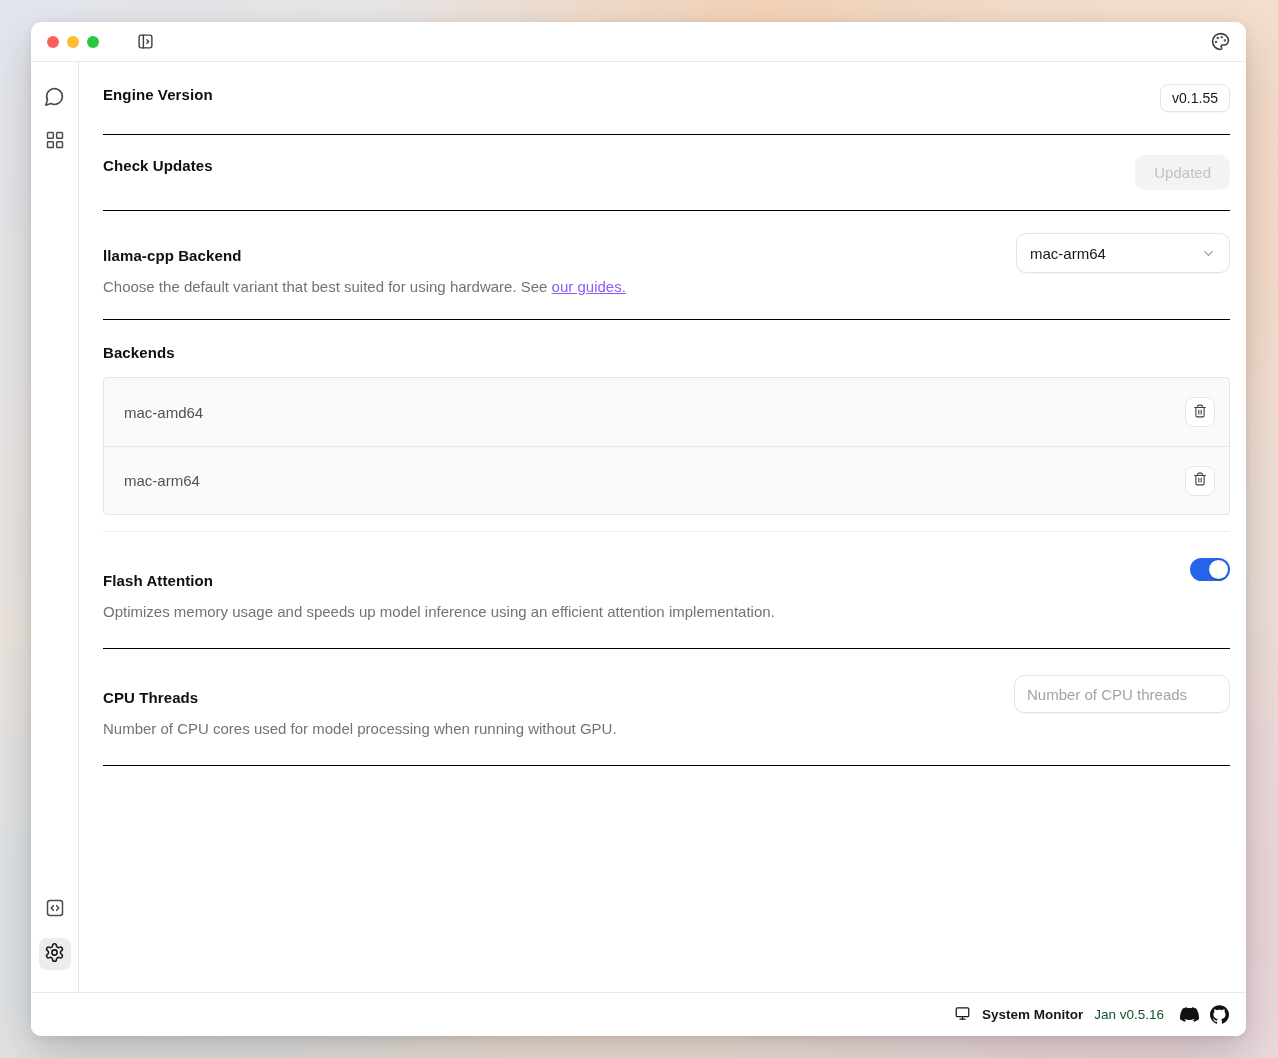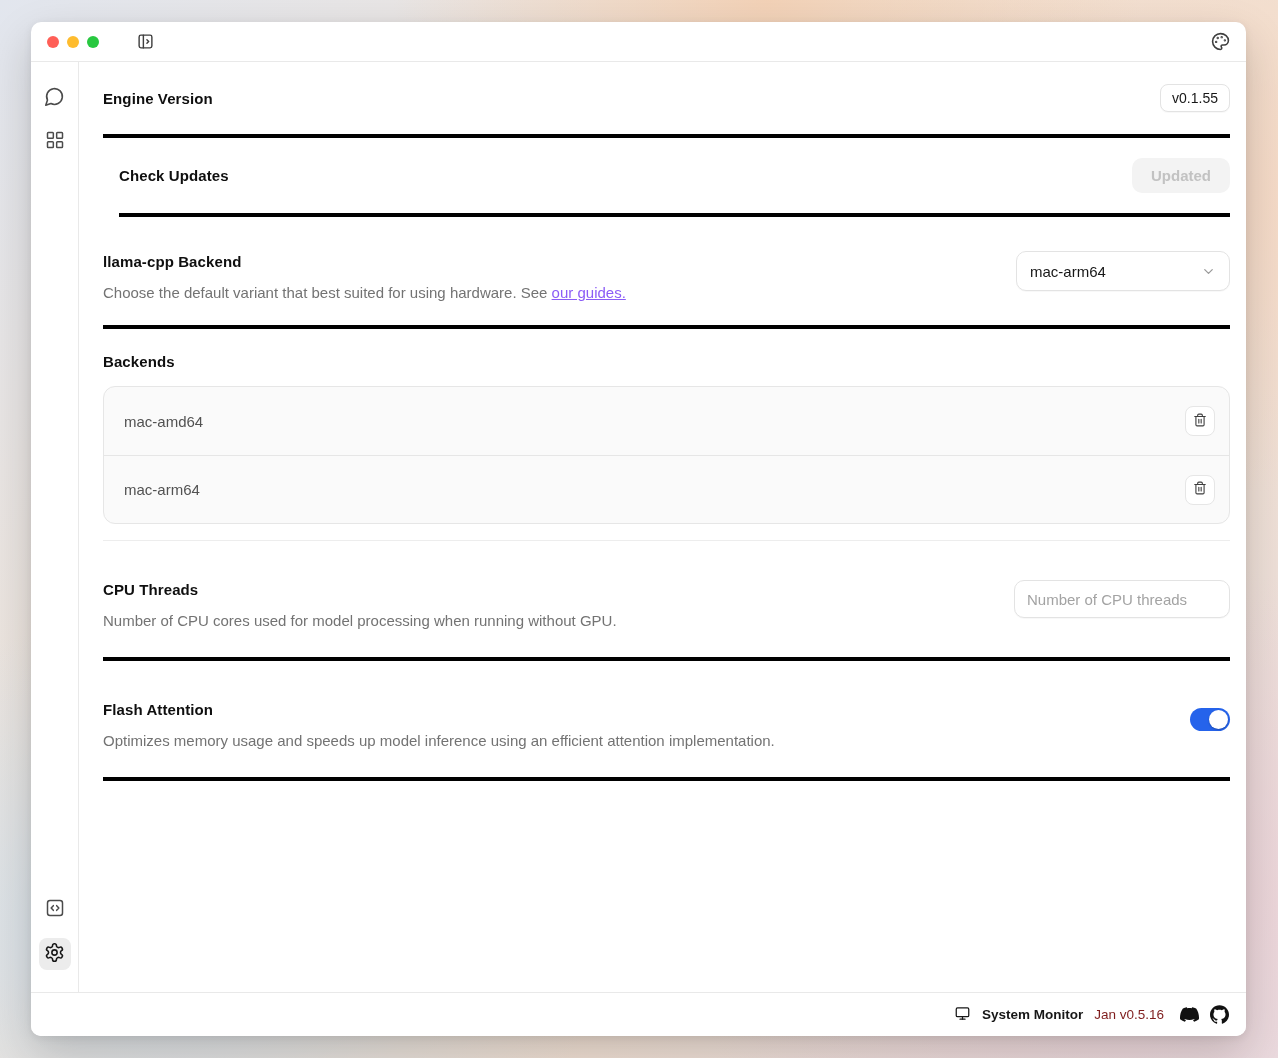--- a/index.html
+++ b/index.html
@@ -31,65 +31,65 @@
   
   .main { flex:1; display:flex; min-height:0; }
   .sidebar { width:48px; flex:0 0 48px; border-right:1px solid #e9e9e9;
     display:flex; flex-direction:column; align-items:center; padding:20px 0 10px; }
   .side-btn { width:32px; height:32px; border-radius:8px; display:flex; align-items:center;
     justify-content:center; color:#4b4b4b; margin-bottom:12px; cursor:pointer; }
   .side-btn.active { background:#ececec; color:#171717; }
   .side-spacer { flex:1; }
   
   .content { flex:1; min-width:0; padding:0 16px 0 24px; display:flex; flex-direction:column; overflow:hidden; }
-  .row { display:flex; align-items:center; justify-content:space-between;
-    border-bottom:4px solid #000000; }
+  .row { display:flex; justify-content:space-between;
+    border-bottom:1px solid #000000; }
   .row.simple { padding:22px 0; }
-  .row.btn-row { padding:20px 0;margin-left:16px; }
+  .row.btn-row { padding:20px 0; }
   .row.two-line { padding:26px 0; }
   .left-col { max-width:860px;margin-top:12px; }
   .setting-label { font-size:15px; font-weight:600; color:#0f0f0f; letter-spacing:.1px; line-height:21px; }
   .setting-desc { font-size:15px; color:#737373; line-height:21px; margin-top:10px; }
   .setting-desc a { color:#8b5cf6; font-weight:500; }
   
   .badge { border:1px solid #e3e3e3; border-radius:8px; padding:5px 11px; font-size:14px;
     color:#171717; background:#fff; box-shadow:0 1px 1px rgba(0,0,0,.03); }
   .btn-disabled { background:#f3f3f3; color:#c2c2c2; border:none; border-radius:10px;
-    padding:9px 19px; font-size:15px; font-weight:700; font-family:inherit; }
+    padding:9px 19px; font-size:15px; font-weight:400; font-family:inherit; }
   .select { width:214px; height:40px; border:1px solid #e3e3e3; border-radius:10px;
     display:flex; align-items:center; justify-content:space-between; padding:0 13px;
     font-size:15px; color:#171717; background:#fff; cursor:pointer;
     box-shadow:0 1px 1px rgba(0,0,0,.03); }
   .select .chev { color:#9a9a9a; display:flex; }
   .text-input { width:216px; height:38px; border:1px solid #e3e3e3; border-radius:10px;
     padding:0 12px; font-size:15px; color:#171717; font-family:inherit; outline:none;
     box-shadow:0 1px 1px rgba(0,0,0,.03); }
   .text-input.num { text-align:right; }
   .text-input::placeholder { color:#a3a3a3; }
   .toggle { width:40px; height:23px; border-radius:999px; background:#d4d4d4; position:relative;
     flex:0 0 auto; cursor:pointer; }
   .toggle.on { background:var(--accent,#2563eb); }
   .toggle .knob { position:absolute; top:2px; left:2px; width:19px; height:19px; border-radius:50%;
     background:#fff; box-shadow:0 1px 2px rgba(0,0,0,.25); }
   .toggle.on .knob { left:auto; right:2px; }
   
   .backends-section { padding:22px 0 16px; border-bottom:1px solid #ededed; }
-  .card { margin-top:14px; border:1px solid #e6e6e6; border-radius:12px; background:#fafafa; overflow:hidden; }
+  .card { margin-top:14px; border:1px solid #e6e6e6; border-radius:4px; background:#fafafa; overflow:hidden; }
   .card-row { height:68px; display:flex; align-items:center; justify-content:space-between; padding:0 14px 0 20px; }
   .card-row + .card-row { border-top:1px solid #e6e6e6; }
   .card-row .name { font-size:15px; color:#525252; }
   .icon-btn { width:30px; height:30px; border-radius:8px; border:1px solid #e6e6e6; background:#fff;
     display:flex; align-items:center; justify-content:center; color:#3f3f3f; cursor:pointer; }
   .fill-rest { flex:1; }
   
   .footer { height:44px; flex:0 0 44px; border-top:1px solid #e9e9e9; background:#fff;
     display:flex; align-items:center; justify-content:flex-end; padding:0 17px; }
   .sysmon { display:flex; align-items:center; gap:12px; color:#171717; font-size:13.5px;
     font-weight:600; cursor:pointer; }
-  .app-version { margin-left:11px; font-size:13.5px; color:#7f1d1d; }
+  .app-version { margin-left:11px; font-size:13.5px; color:#14532d; }
   .foot-icons { display:flex; align-items:center; gap:11px; margin-left:16px; color:#111; }
   .foot-icons svg { display:block; }
   svg { stroke-linecap:round; stroke-linejoin:round; }
 </style>
 </head>
 <body>
 
 <div class="window">
 
   <div class="titlebar">
@@ -215,34 +215,34 @@
               </span>
             </button>
           </div>
         </div>
       </div>
 
 
 
       <div class="row two-line">
         <div class="left-col">
-          <div class="setting-label">CPU Threads</div>
-          <div class="setting-desc">Number of CPU cores used for model processing when running without GPU.</div>
-        </div>
-        <input class="text-input" type="text" placeholder="Number of CPU threads" style="">
-      </div>
-
-      <div class="row two-line">
-        <div class="left-col">
           <div class="setting-label">Flash Attention</div>
           <div class="setting-desc">Optimizes memory usage and speeds up model inference using an efficient attention implementation.</div>
         </div>
         <div class="toggle on">
             <span class="knob"></span>
           </div>
+      </div>
+
+      <div class="row two-line">
+        <div class="left-col">
+          <div class="setting-label">CPU Threads</div>
+          <div class="setting-desc">Number of CPU cores used for model processing when running without GPU.</div>
+        </div>
+        <input class="text-input" type="text" placeholder="Number of CPU threads" style="">
       </div>
 
       <div class="fill-rest"></div>
     </div>
   </div>
 
   <div class="footer">
     <div class="sysmon">
       <span>
         <svg width="15" height="15" viewBox="0 0 24 24" fill="none" stroke="currentColor" stroke-width="2">

